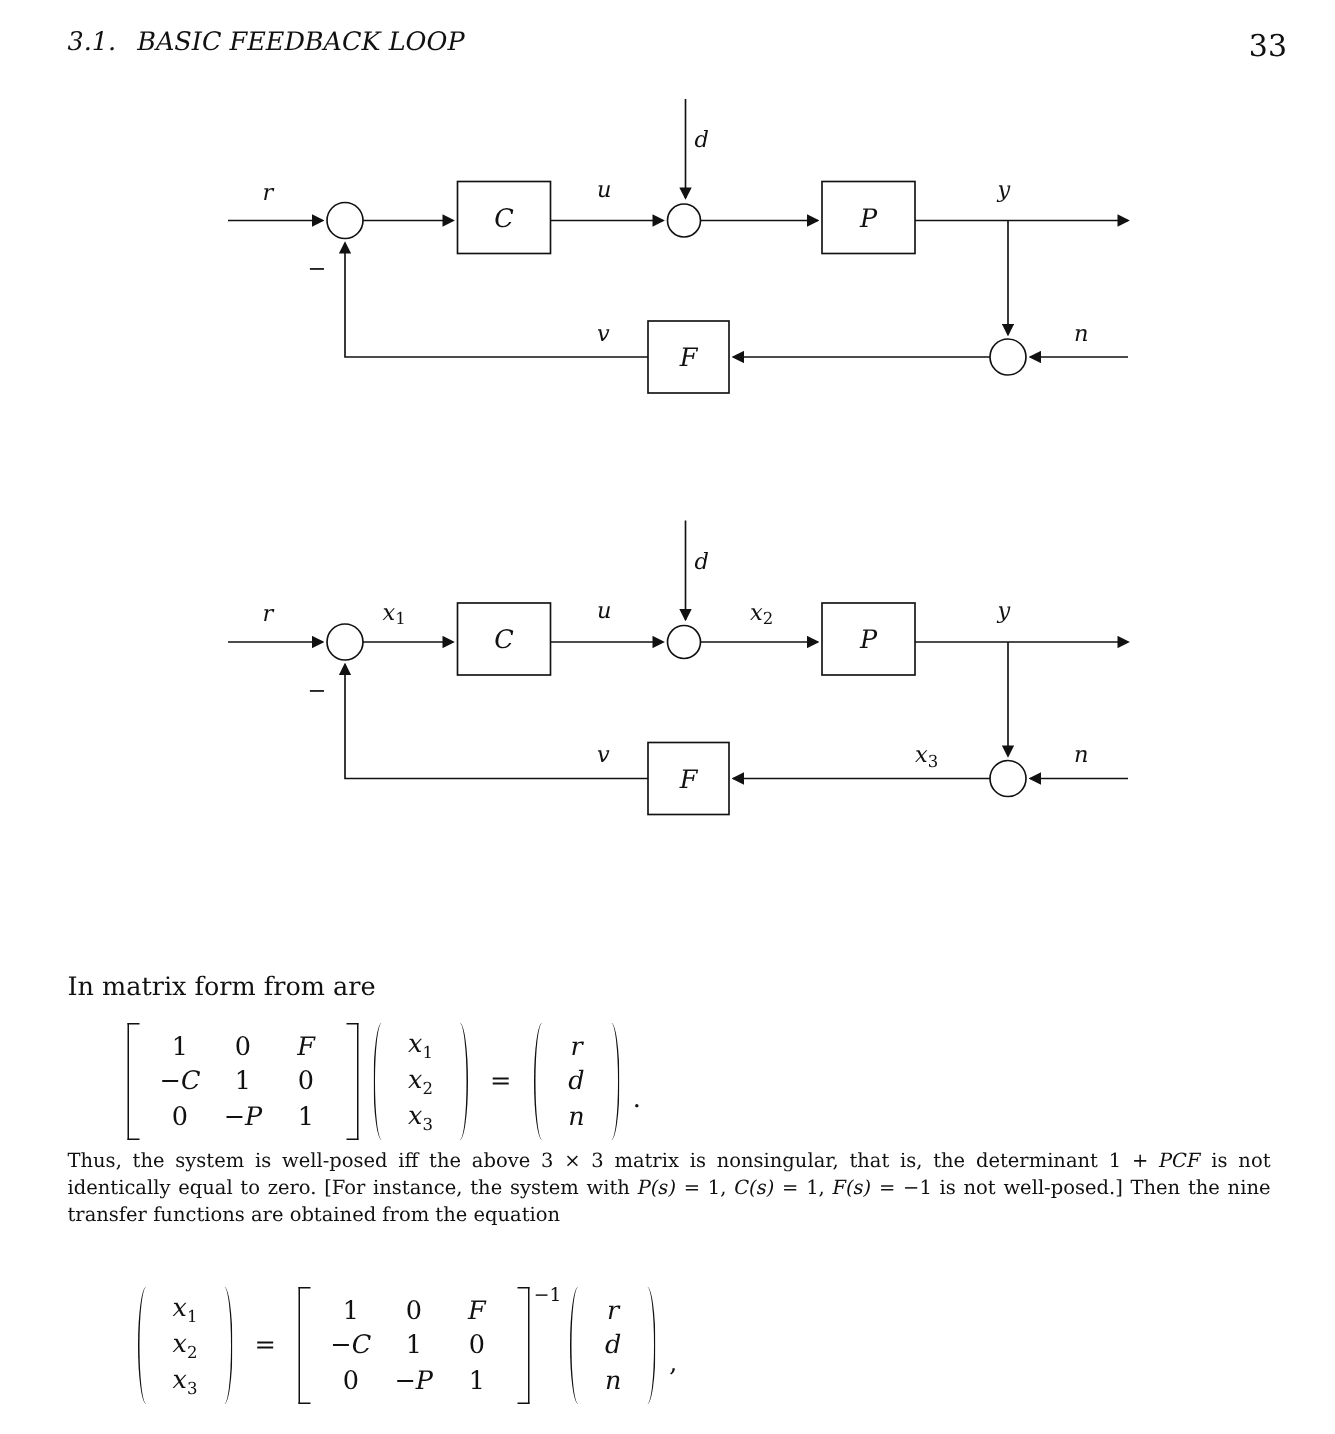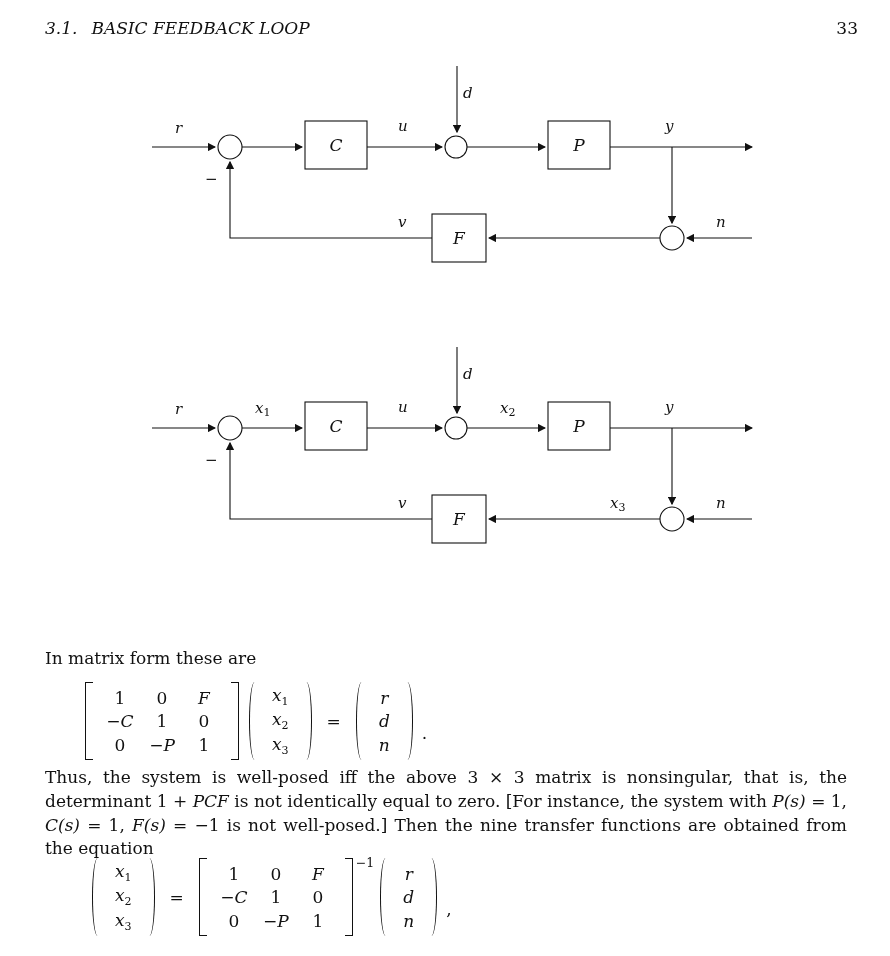--- a/index.html
+++ b/index.html
@@ -8,32 +8,32 @@
     background: #ffffff; color: #111;
     font-family: "DejaVu Serif", serif;
     overflow: hidden;
     padding-left: 12px;
   }
   .abs { position: absolute; }
 
   
   #header-left { left: 45px; top: 18px; font-style: italic; font-size: 17px; }
   #header-left .gap { display: inline-block; width: 14px; }
-  #header-right { right: 44px; top: 18px; font-size: 17px; }
+  #header-right { right: 44px; top: 18px; font-size: 20px; }
 
   
   svg text { font-family: "DejaVu Serif", serif; fill: #111; }
   .sig { font-size: 15px; font-style: italic; }
   .blk { font-size: 17px; font-style: italic; }
   .subts { font-size: 11px; font-style: normal; }
   .figcap { left: 20px; right: 0; text-align: center; font-size: 16.5px; }
 
   
   #intro { left: 45px; top: 648px; font-size: 17px; }
-  #para { left: 45px; width: 802px; top: 766px; font-size: 17px; line-height: 1.4; text-align: justify; margin: 0; }
+  #para { left: 45px; width: 802px; top: 766px; font-size: 13px; line-height: 1.4; text-align: justify; margin: 0; }
   .mi { font-style: italic; }
 
   
   .eq { display: flex; align-items: center; font-size: 17px; }
   .mat { display: flex; align-items: stretch; height: 78px; }
   .sq { width: 8px; flex: none; box-sizing: border-box; }
   .sq.l { border: 1.6px solid #111; border-right: none; }
   .sq.r { border: 1.6px solid #111; border-left: none; }
   .par { width: 11px; flex: none; box-sizing: border-box; }
   .par.l { border-left: 1.6px solid #111; border-radius: 100% 0 0 100%; }
@@ -137,21 +137,21 @@
       <text class="sig" x="716" y="508">n</text>
       <text class="sig" x="398" y="508">v</text>
       <text class="sig" x="610" y="508"><tspan>x</tspan><tspan class="subts" dy="3">3</tspan></text>
       <text class="sig" x="205" y="465">−</text>
       <text class="blk" text-anchor="middle" x="336" y="432">C</text>
       <text class="blk" text-anchor="middle" x="579" y="432">P</text>
       <text class="blk" text-anchor="middle" x="459" y="525">F</text>
     </g>
   </svg>
 
-  <div class="abs" id="intro">In matrix form these are</div>
+  <div class="abs" id="intro">In matrix form from are</div>
 
   <div class="abs eq" id="eq1">
     <div class="mat">
       <div class="sq l"></div>
       <div class="mcells">
         <span class="cell num">1</span>
         <span class="cell num">0</span>
         <span class="cell var">F</span>
         <span class="cell var">−C</span>
         <span class="cell num">1</span>

